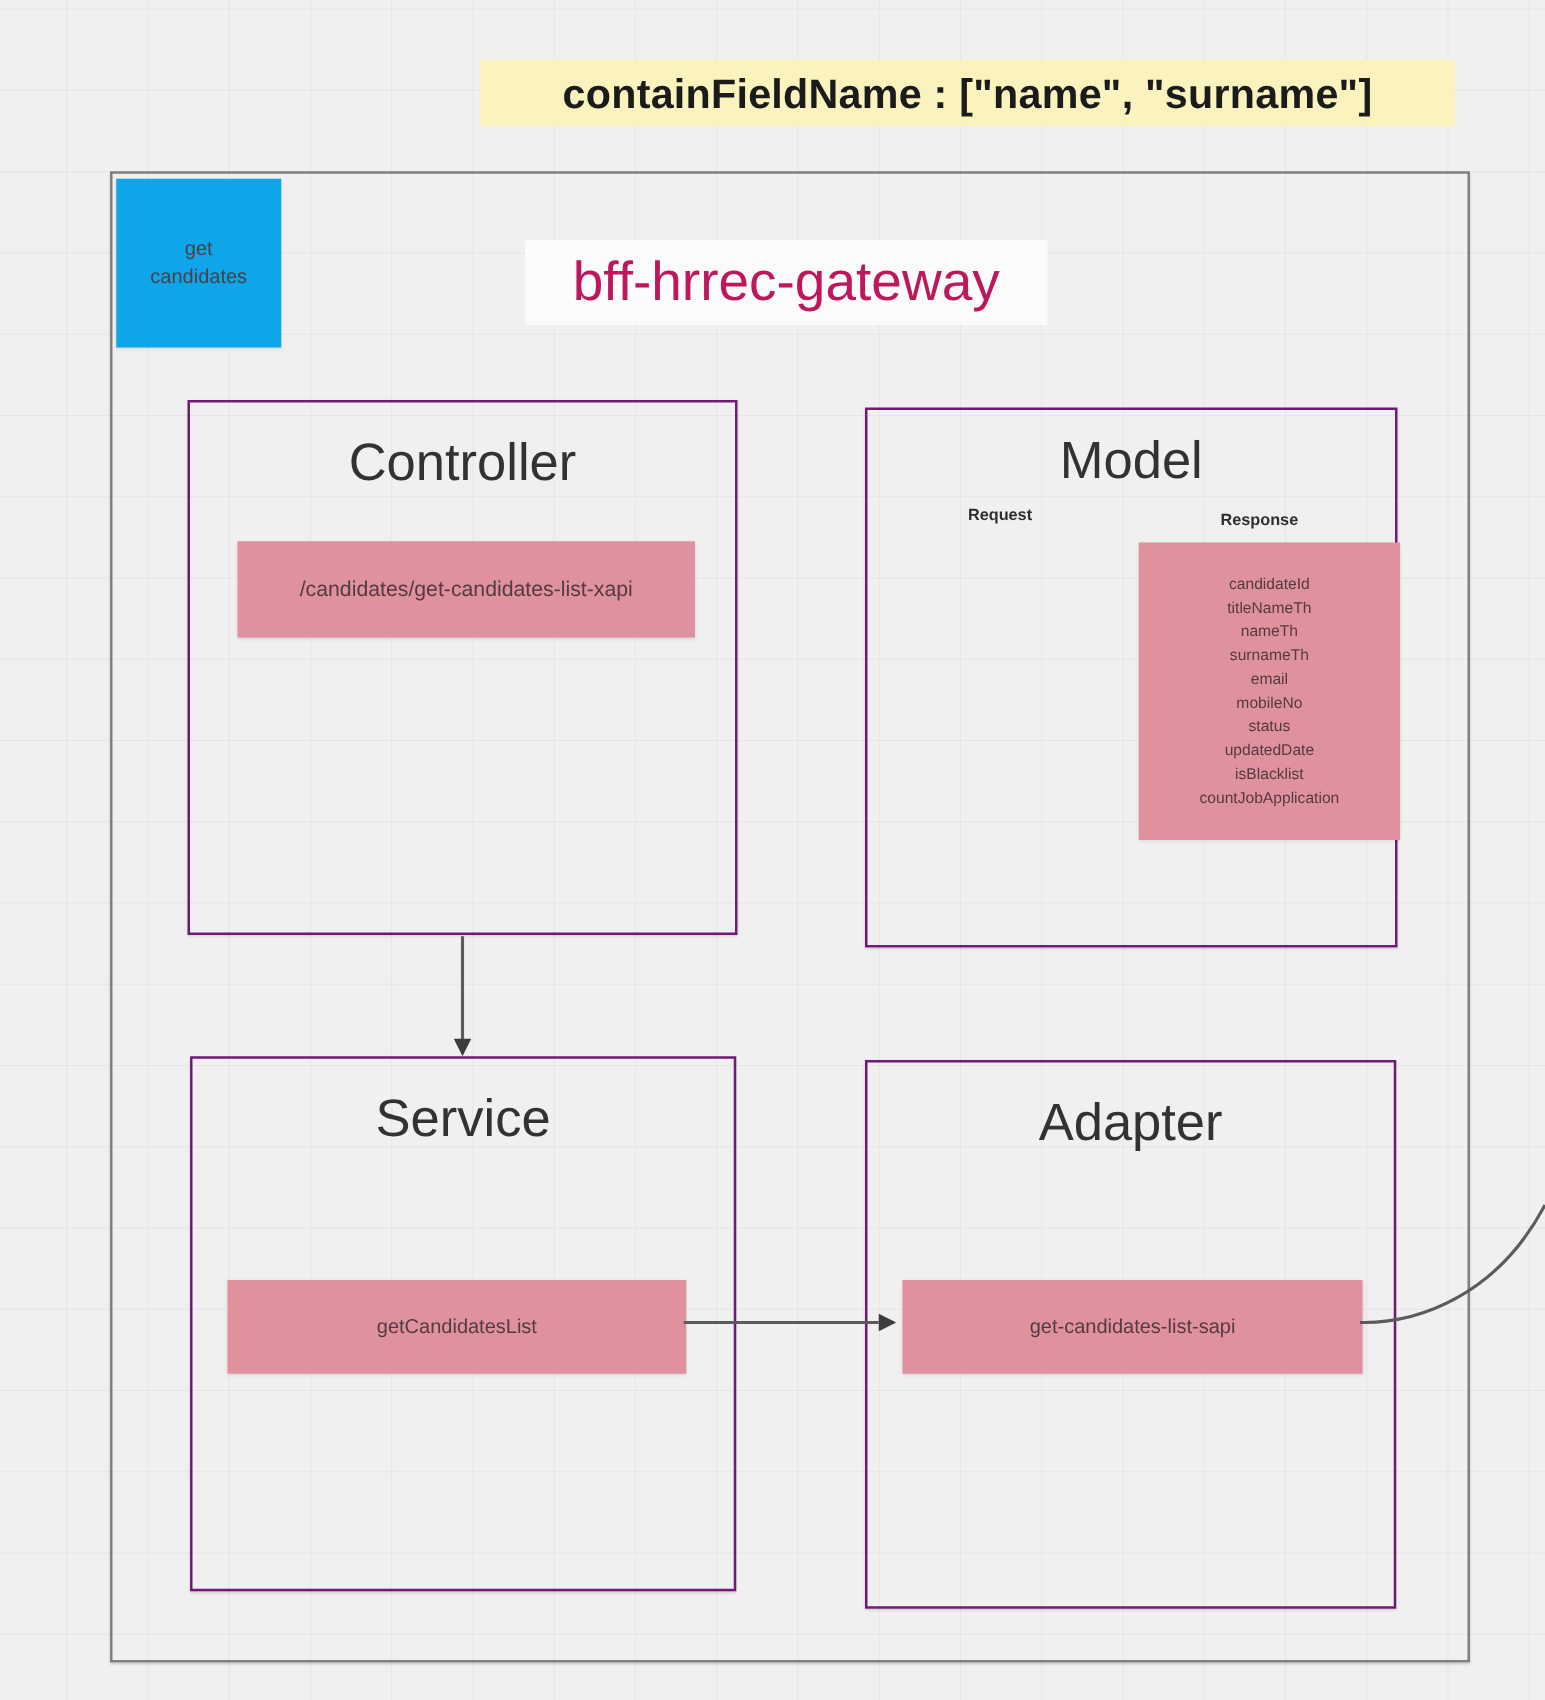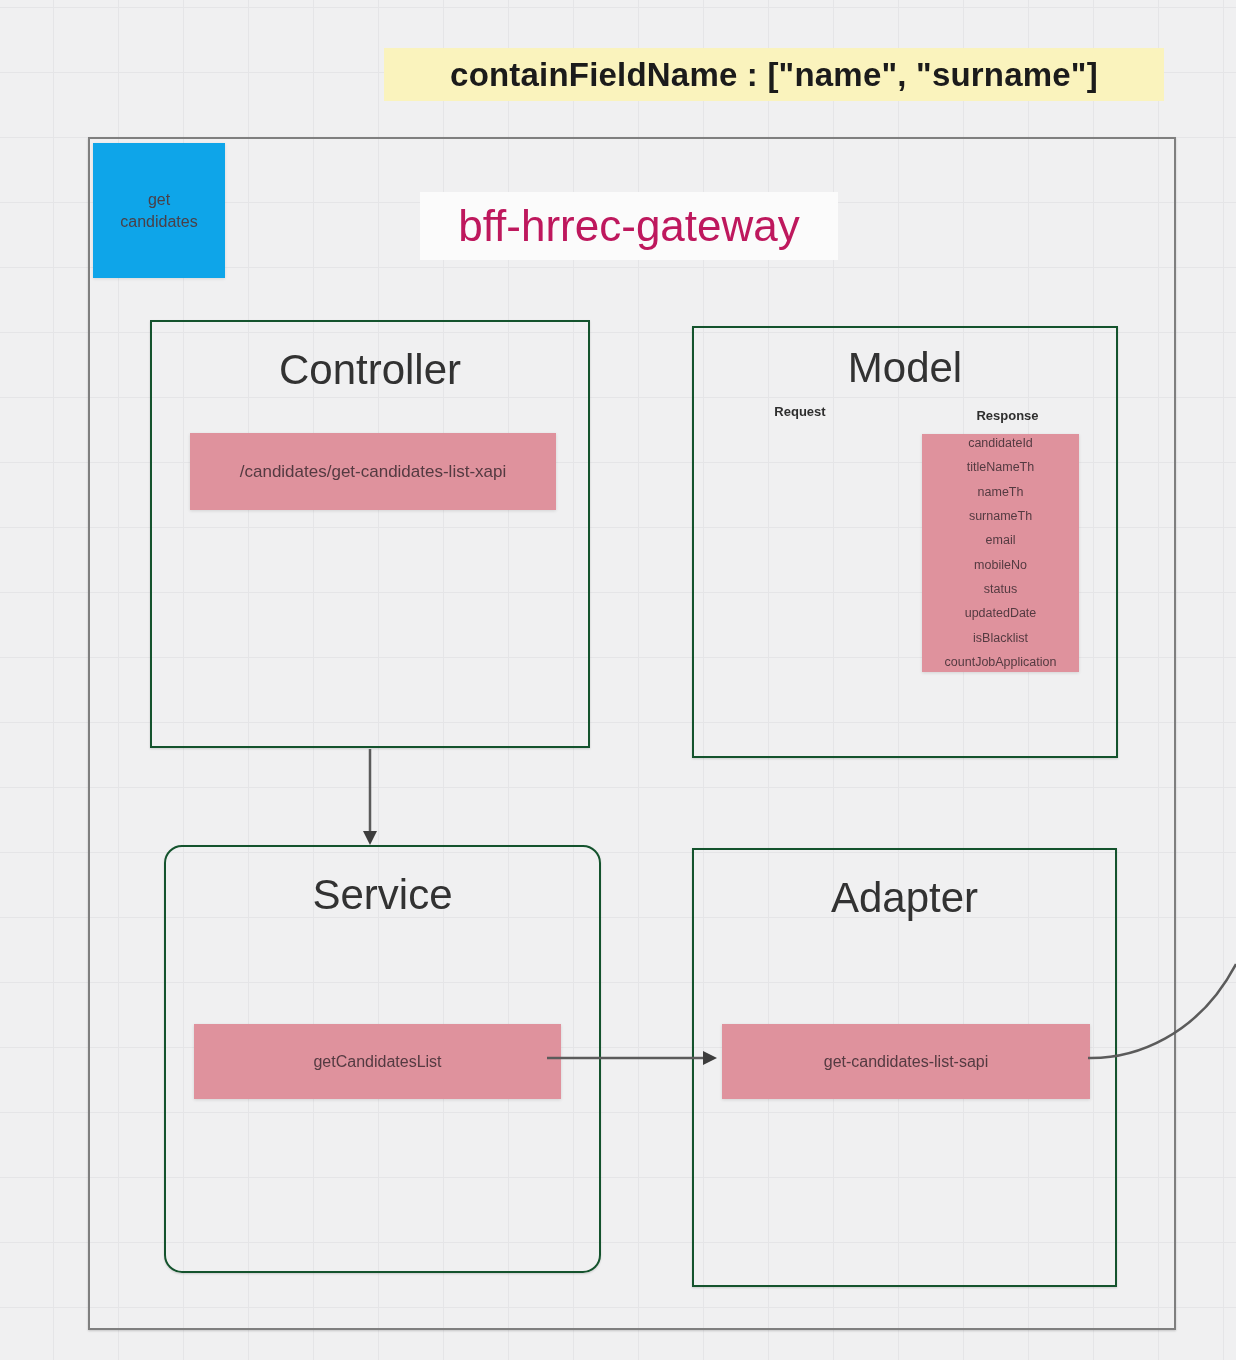--- a/index.html
+++ b/index.html
@@ -37,21 +37,21 @@
   .sticky span{display:block;max-width:90px;}
   .gateway-title{
     left:420px;top:192px;width:418px;height:68px;
     background:#fbfbfb;
     display:flex;align-items:center;justify-content:center;
     font-size:44px;color:#be185d;
     z-index:4;white-space:nowrap;
   }
   
   .comp{
-    border:2px solid #14532d;box-shadow:0 1px 2px rgba(0,0,0,.15);
+    border:2px solid #701a75;box-shadow:0 1px 2px rgba(0,0,0,.15);
     z-index:2;box-sizing:border-box;
   }
   .comp-title{
     text-align:center;font-size:42px;color:#323232;margin-top:24px;
   }
   .chip{
     position:absolute;background:#df929d;
     display:flex;align-items:center;justify-content:center;text-align:center;
     color:#543a41;box-shadow:0 1px 3px rgba(0,0,0,.12);
     box-sizing:border-box;
@@ -60,23 +60,23 @@
   .chip-controller{left:38px;top:111px;width:366px;height:77px;font-size:17px;}
   .box-model{left:692px;top:326px;width:426px;height:432px;}
   .box-model .comp-title{margin-top:16px;}
   .col-label{
     position:absolute;font-size:13px;font-weight:700;color:#2e2e2e;text-align:center;
   }
   .label-request{left:11px;top:76px;width:190px;}
   .label-response{left:217px;top:80px;width:193px;}
   .chip-request{left:11px;top:101px;width:190px;height:168px;font-size:12.5px;line-height:19px;
     flex-direction:column;justify-content:center;}
-  .chip-response{left:228px;top:106px;width:157px;height:238px;font-size:12.5px;line-height:19px;
-    flex-direction:column;justify-content:space-between;}
-  .box-service{left:164px;top:845px;width:437px;height:428px;border-radius:18px;}
+  .chip-response{left:217px;top:106px;width:209px;height:238px;font-size:12.5px;line-height:19px;
+    flex-direction:column;justify-content:center;}
+  .box-service{left:152px;top:845px;width:437px;height:428px;}
   .chip-service{left:28px;top:177px;width:367px;height:75px;font-size:16px;}
   .box-adapter{left:692px;top:848px;width:425px;height:439px;}
   .chip-adapter{left:28px;top:174px;width:368px;height:75px;font-size:16px;}
   
   .connectors{
     left:0;top:0;width:1236px;height:1360px;z-index:3;pointer-events:none;
   }
   .connectors path,.connectors line{stroke:#5b5b5b;stroke-width:2.5;fill:none;}
   .connectors polygon{fill:#3d3d3d;stroke:none;}
 </style>

